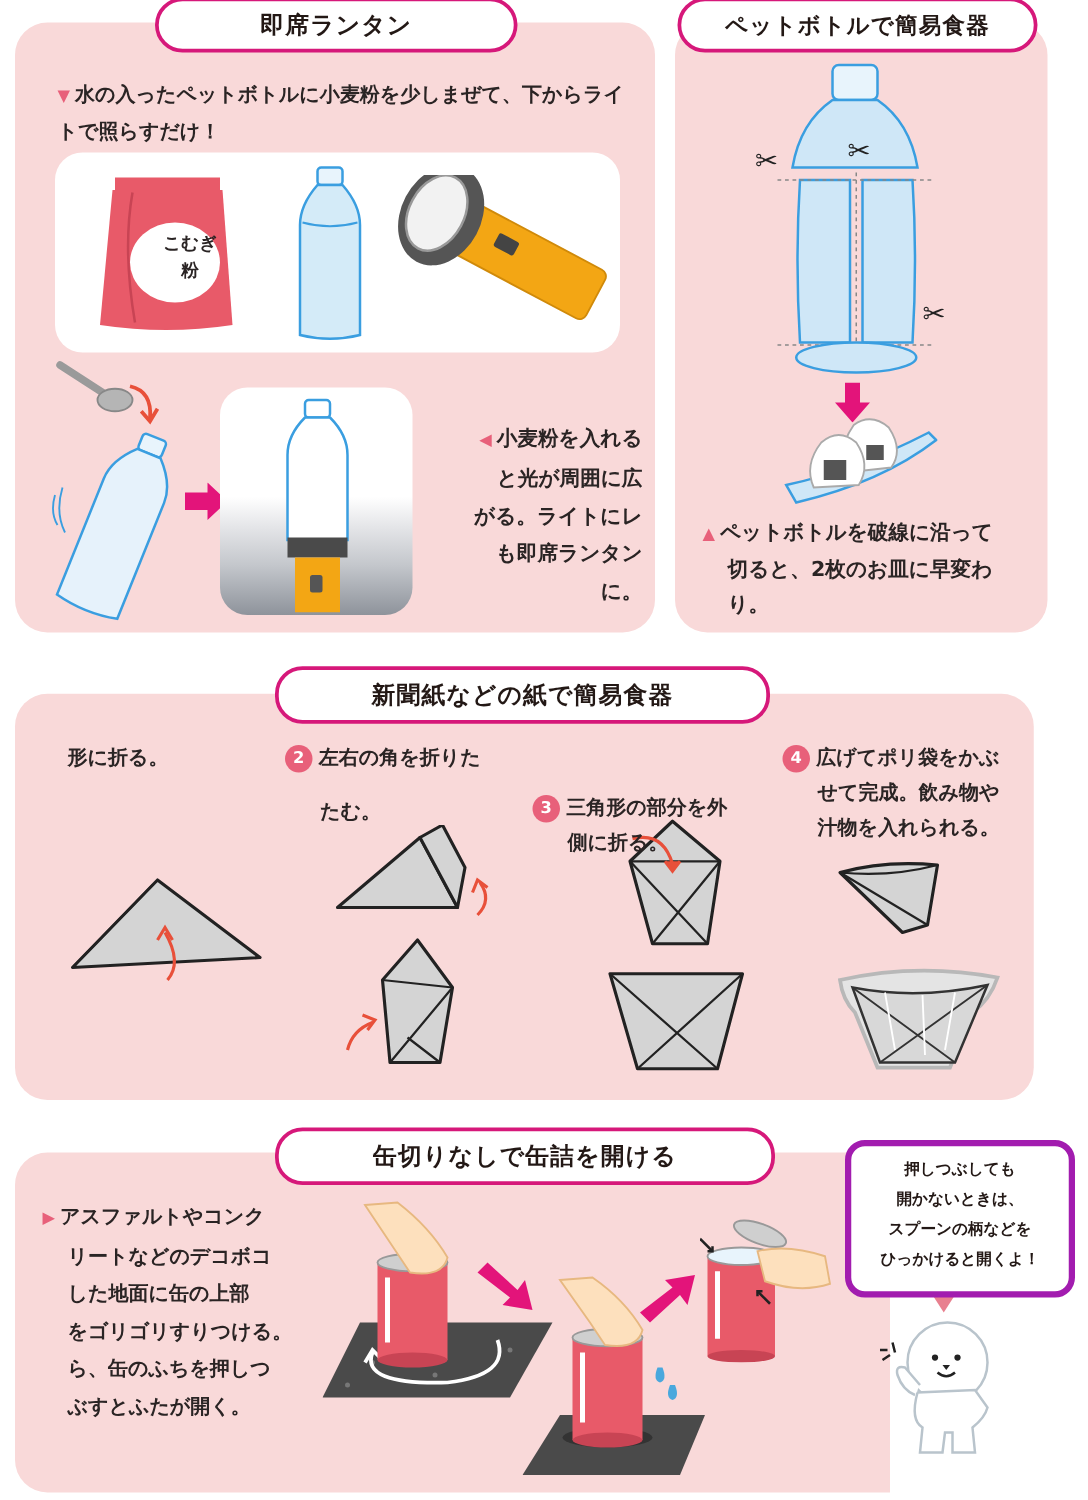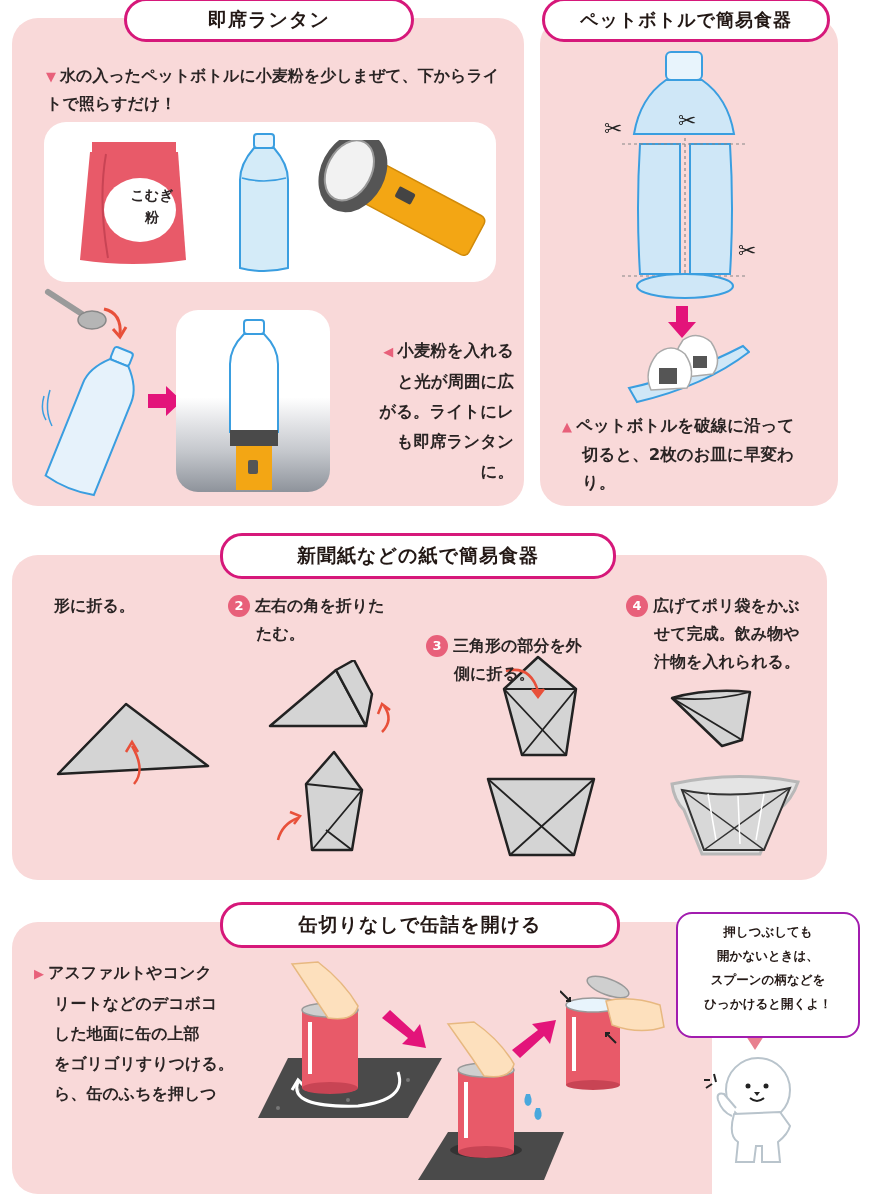--- a/index.html
+++ b/index.html
@@ -15,21 +15,21 @@
   .txt { position: absolute; font-size: 16px; line-height: 27px; font-weight: bold; color: #2a2424; z-index: 2; }
   .marker { color: #e8607a; font-size: 13px; margin-right: 4px; }
   .white-box { position: absolute; background: #fff; border-radius: 22px; }
   .ill { position: absolute; }
   .step-num {
     display: inline-flex; width: 22px; height: 22px; border-radius: 50%;
     background: #e8607a; color: #fff; font-size: 13px; font-weight: bold;
     align-items: center; justify-content: center; margin-right: 5px; vertical-align: 1px;
   }
   .bubble {
-    position: absolute; background: #fff; border: 2px solid #a21caf; border-radius: 16px;
+    position: absolute; background: #fff; border: 5px solid #a21caf; border-radius: 16px;
     font-size: 12.5px; line-height: 24px; font-weight: bold; text-align: center; padding-top: 6px; z-index: 3;
   }
   .bubble-tail {
     position: absolute; width: 0; height: 0;
     border-left: 9px solid transparent; border-right: 9px solid transparent; border-top: 14px solid #e8808f;
   }
 </style>
 </head>
 <body>
 
@@ -139,21 +139,21 @@
 </div>
 
 <div class="panel" style="left:12px;top:555px;width:815px;height:325px;"></div>
 <div class="title-pill" style="left:220px;top:533px;width:396px;height:46px;">新聞紙などの紙で簡易食器</div>
 
 <div class="txt" style="left:26px;top:592px;width:190px;font-size:16px;line-height:28px;">
   <div style="padding-left:28px;">形に折る。</div>
 </div>
 <div class="txt" style="left:228px;top:592px;width:190px;font-size:16px;line-height:28px;">
   <div><span class="step-num">2</span><span>左右の角を折りた</span></div>
-  <div style="padding-left:28px;">たむ。</div>
+  <div style="padding-left:28px;margin-top:15px;">たむ。</div>
 </div>
 <div class="txt" style="left:426px;top:592px;width:200px;font-size:16px;line-height:28px;margin-top:40px;">
   <div><span class="step-num">3</span><span>三角形の部分を外</span></div>
   <div style="padding-left:28px;">側に折る。</div>
 </div>
 <div class="txt" style="left:626px;top:592px;width:200px;font-size:16px;line-height:28px;">
   <div><span class="step-num">4</span><span>広げてポリ袋をかぶ</span></div>
   <div style="padding-left:28px;">せて完成。飲み物や</div>
   <div style="padding-left:28px;">汁物を入れられる。</div>
 </div>
@@ -199,20 +199,21 @@
 
 <div class="panel" style="left:12px;top:922px;width:700px;height:272px;border-radius:26px 26px 0 26px;"></div>
 <div class="title-pill" style="left:220px;top:902px;width:400px;height:46px;">缶切りなしで缶詰を開ける</div>
 
 <div class="txt" style="left:34px;top:958px;width:230px;font-size:16px;line-height:30px;">
   <div><span class="marker">▶</span><span>アスファルトやコンク</span></div>
   <div style="padding-left:20px;">リートなどのデコボコ</div>
   <div style="padding-left:20px;">した地面に缶の上部</div>
   <div style="padding-left:20px;">をゴリゴリすりつける。</div>
   <div style="padding-left:20px;">ら、缶のふちを押しつ</div>
+  <div style="padding-left:20px;">ぶすとふたが開く。</div>
 </div>
 
 <svg class="ill" style="left:258px;top:960px;" width="185" height="160" viewBox="0 0 185 160">
   <path d="M30 98 L184 98 L150 158 L0 158 Z" fill="#4a4a4a"></path>
   <circle cx="40" cy="130" r="2" fill="#777"></circle>
     <circle cx="90" cy="140" r="2" fill="#777"></circle>
     <circle cx="150" cy="120" r="2" fill="#777"></circle>
     <circle cx="20" cy="148" r="2" fill="#777"></circle>
   <path d="M40 122 Q30 148 100 146 Q150 140 140 112" stroke="#fff" stroke-width="3" fill="none"></path>
   <path d="M34 130 L40 120 L48 128" stroke="#fff" stroke-width="3" fill="none"></path>

